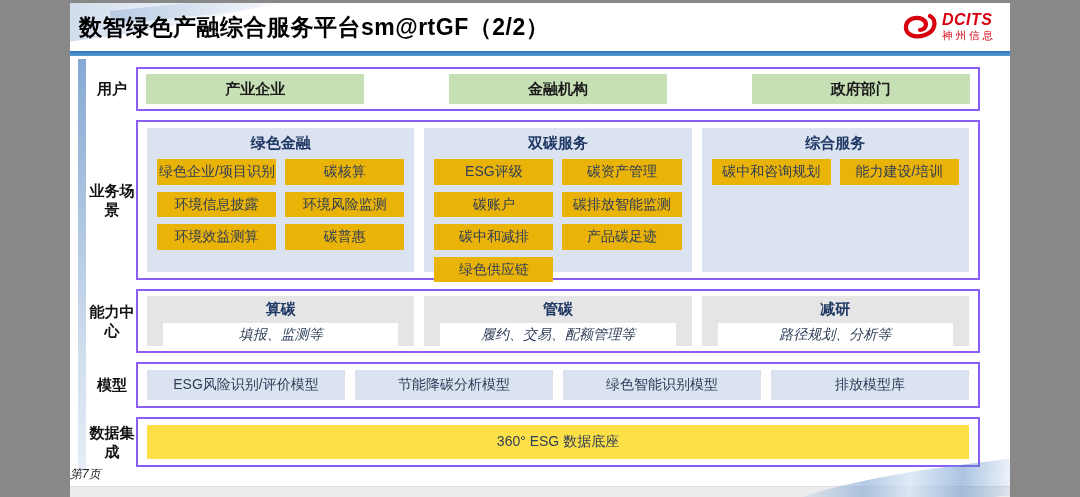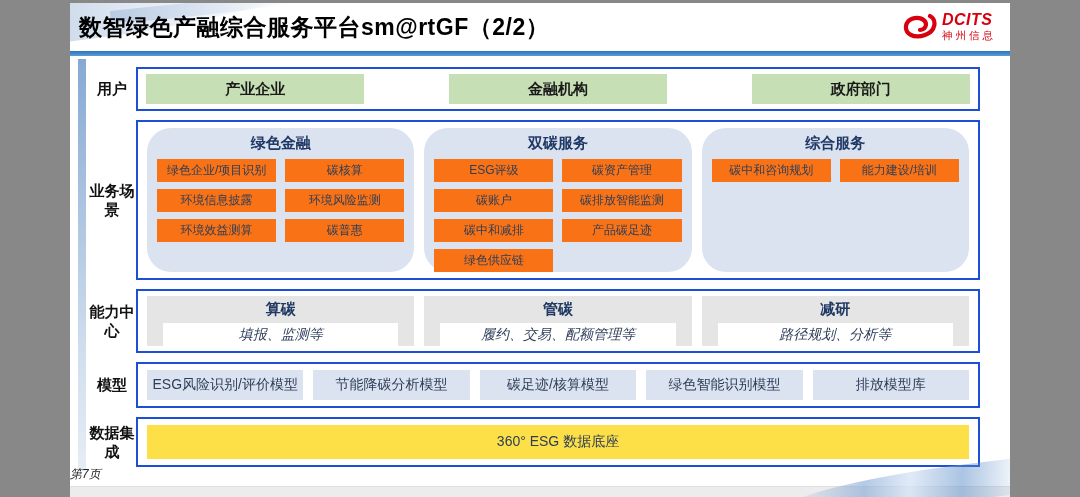--- a/index.html
+++ b/index.html
@@ -49,34 +49,34 @@
   
   .content {
     position: absolute; left: 18px; right: 30px; top: 64px;
     display: flex; flex-direction: column; gap: 9px;
   }
   .row { display: flex; }
   .row-label {
     flex: 0 0 48px; display: flex; align-items: center; justify-content: center;
     text-align: center; font-weight: bold; font-size: 15px; color: #111; line-height: 1.3;
   }
-  .row-box { flex: 1; border: 2px solid #1d4ed8; background: #fff; }
+  .row-box { flex: 1; border: 2px solid #8b5cf6; background: #fff; }
   
   .users-box { height: 44px; padding: 5px 8px; display: flex; justify-content: space-between; }
   .green-box {
     width: 26.5%; background: #c6dfb5; display: flex; align-items: center; justify-content: center;
     font-weight: bold; font-size: 15px; color: #1a1a1a;
   }
   
   .scen-box { height: 160px; padding: 6px 9px; display: flex; gap: 10px; }
-  .panel { flex: 1; background: #dbe3f1; padding: 4px 10px 8px; border-radius: 24px; }
+  .panel { flex: 1; background: #dbe3f1; padding: 4px 10px 8px; }
   .panel-title { text-align: center; font-weight: bold; font-size: 15px; color: #1f3864; padding: 2px 0 6px; }
   .panel-grid { display: grid; grid-template-columns: 1fr 1fr; gap: 7px 9px; align-content: start; }
   .item {
-    background: #f97316; text-align: center; font-size: 12px; color: #2e3d58;
+    background: #eab308; text-align: center; font-size: 14px; color: #2e3d58;
     padding: 4px 2px; line-height: 1.25; white-space: nowrap; overflow: hidden;
   }
   
   .cap-box { height: 64px; padding: 5px 9px; display: flex; gap: 10px; }
   .cap-panel { flex: 1; background: #e5e5e5; padding: 3px 8px 6px; }
   .cap-title { text-align: center; font-weight: bold; font-size: 15px; color: #1f3864; padding: 1px 0 4px; }
   .cap-desc {
     background: #fff; margin: 0 8px; font-style: italic; font-size: 14px;
     text-align: center; color: #2e3d58; padding: 3px 0;
   }
@@ -187,21 +187,20 @@
           <div class="cap-desc">路径规划、分析等</div>
         </div>
       </div>
     </div>
 
     <div class="row">
       <div class="row-label">模型</div>
       <div class="row-box models-box">
         <div class="model-item">ESG风险识别/评价模型</div>
         <div class="model-item">节能降碳分析模型</div>
-        <div class="model-item">碳足迹/核算模型</div>
         <div class="model-item">绿色智能识别模型</div>
         <div class="model-item">排放模型库</div>
       </div>
     </div>
 
     <div class="row">
       <div class="row-label">数据集成</div>
       <div class="row-box data-box">
         <div class="data-item">360° ESG 数据底座</div>
       </div>

